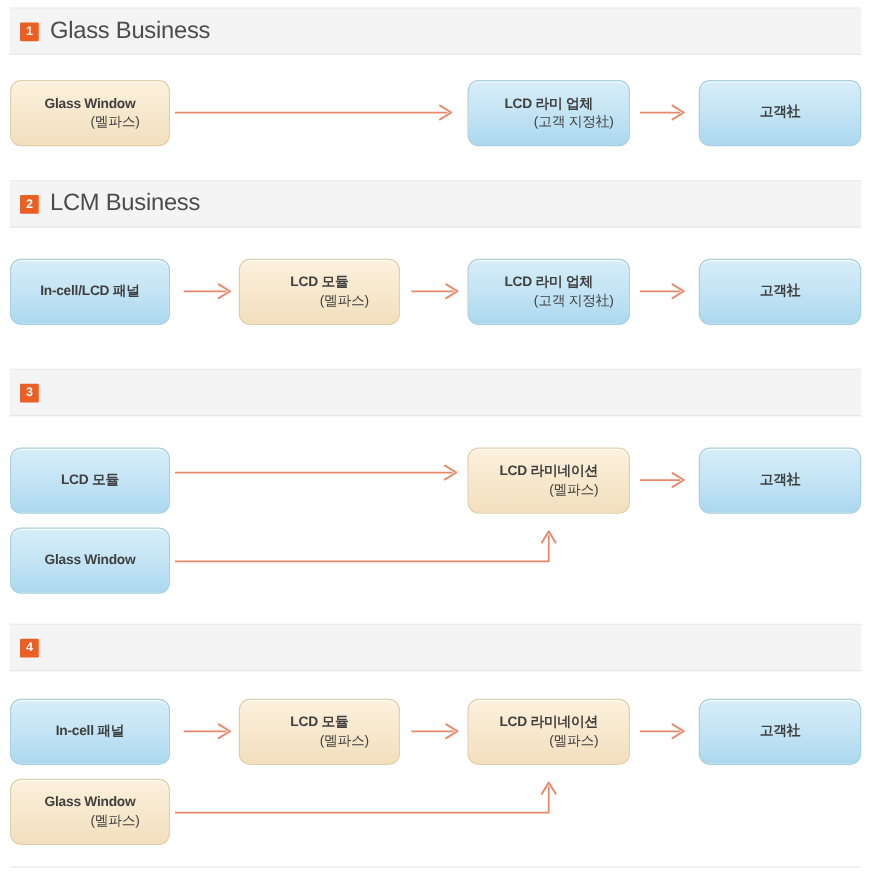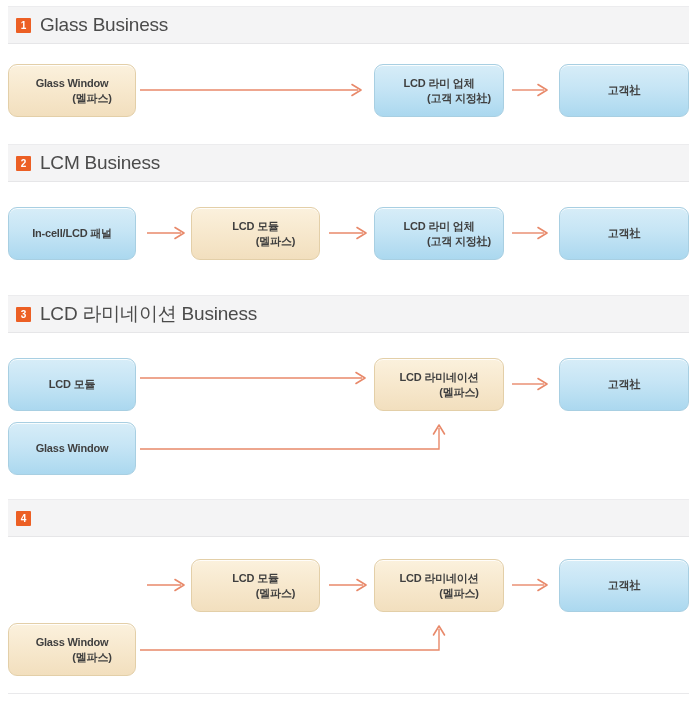--- a/index.html
+++ b/index.html
@@ -62,21 +62,21 @@
     flex-direction: column;
     align-items: center;
     justify-content: center;
     text-align: center;
     font-size: 11px;
     line-height: 15px;
     color: #3f3f3f;
     font-weight: bold;
     letter-spacing: -0.2px;
   }
-  .node .l2 { font-weight: bold; margin-left: 40px; }
+  .node .l2 { font-weight: normal; margin-left: 40px; }
 
   .node.blue {
     background: linear-gradient(to bottom, #d7edf8 0%, #c6e5f5 45%, #abd8ef 100%);
     border: 1px solid #a8cfe2;
     box-shadow: inset 0 1px 0 rgba(255,255,255,0.85);
   }
   .node.beige {
     background: linear-gradient(to bottom, #fbf1dd 0%, #f7e8cd 50%, #f2dfbe 100%);
     border: 1px solid #e3cfa8;
     box-shadow: inset 0 1px 0 rgba(255,255,255,0.85);
@@ -176,21 +176,20 @@
       <path d="M26 1.5 L35 7 L26 12.5" stroke="#e8896a" stroke-width="1.6" fill="none" stroke-linecap="round" stroke-linejoin="round"></path>
     </svg>
   </div>
 
   <div class="node blue" style="left:559px; top:207px; width:130px; height:53px;">
     <span class="l1">고객社</span>
   </div>
 
   <div class="section-header" style="top:295px;">
     <span class="badge">3</span>
-    <span class="section-title">LCD 라미네이션 Business</span>
   </div>
 
   <div class="node blue" style="left:8px; top:358px; width:128px; height:53px;">
     <span class="l1">LCD 모듈</span>
   </div>
 
   <div class="node blue" style="left:8px; top:422px; width:128px; height:53px;">
     <span class="l1">Glass Window</span>
   </div>
 
@@ -221,20 +220,23 @@
   </div>
 
   <div class="node blue" style="left:559px; top:358px; width:130px; height:53px;">
     <span class="l1">고객社</span>
   </div>
 
   <div class="section-header" style="top:499px;">
     <span class="badge">4</span>
   </div>
 
+  <div class="node blue" style="left:8px; top:559px; width:128px; height:53px;">
+    <span class="l1">In-cell 패널</span>
+  </div>
 
   <div class="node beige" style="left:8px; top:623px; width:128px; height:53px;">
     <span class="l1">Glass Window</span>
     <span class="l2">(멜파스)</span>
   </div>
 
   <div class="arrow" style="left:147px; top:578px;">
     <svg width="48" height="14" viewBox="0 0 48 14">
       <path d="M0 7 H34" stroke="#e8896a" stroke-width="1.4" fill="none"></path>
       <path d="M28 1.5 L37 7 L28 12.5" stroke="#e8896a" stroke-width="1.6" fill="none" stroke-linecap="round" stroke-linejoin="round"></path>

